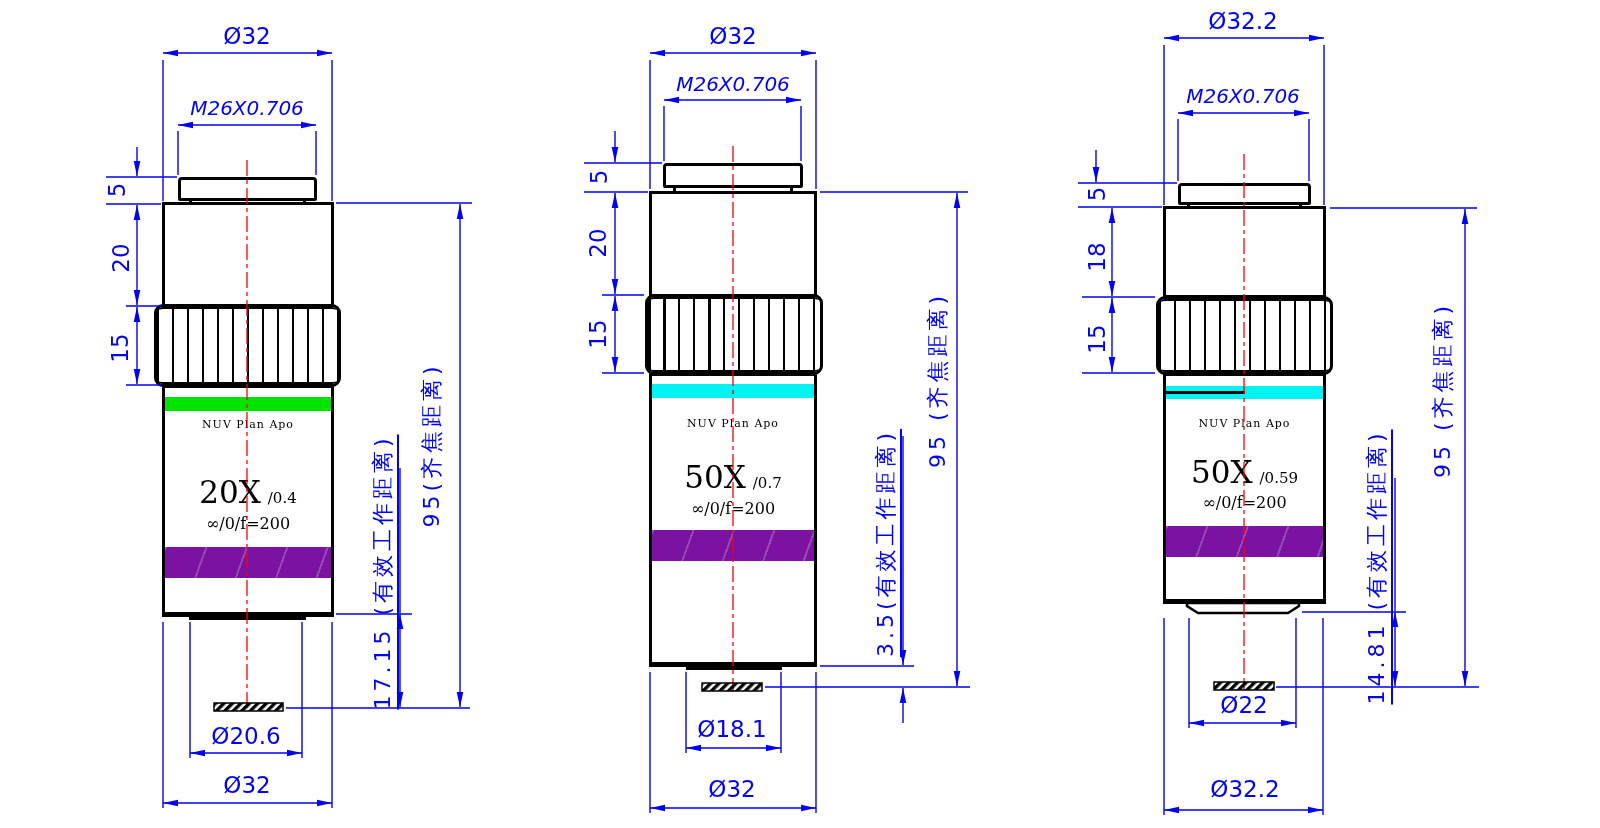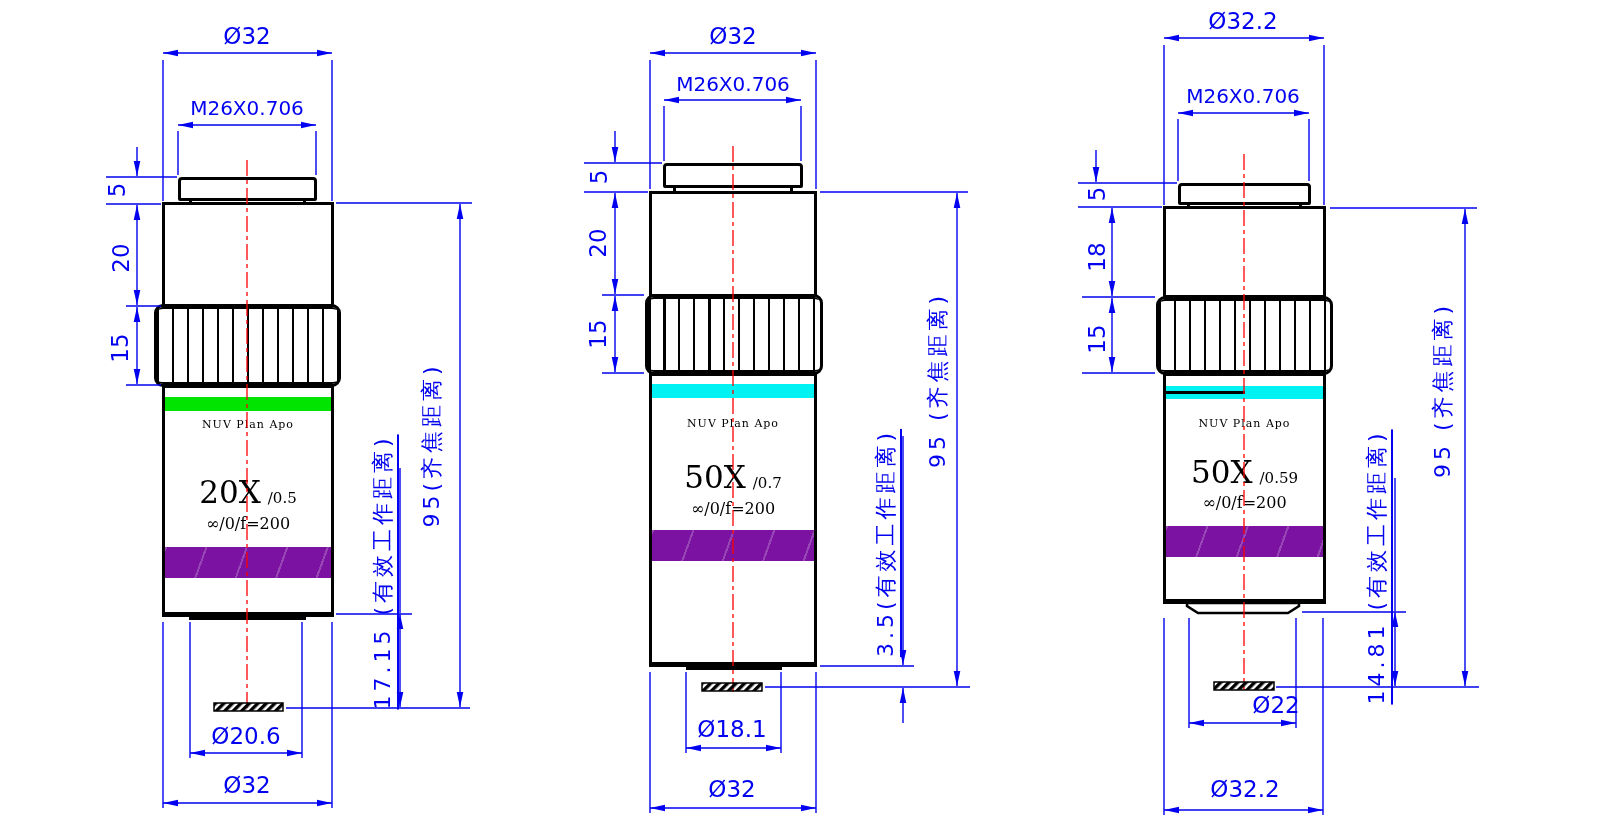--- a/index.html
+++ b/index.html
@@ -22,42 +22,42 @@
   .objlabel{position:absolute;left:0;right:0;text-align:center;color:#000;
             font-family:"DejaVu Serif",serif;line-height:1;}
   .series{font-size:11px;letter-spacing:1px;}
   .magrow{display:flex;justify-content:center;align-items:baseline;gap:7px;}
   .mag{font-size:31px;}
   .na{font-size:15px;}
   .optics{font-size:16px;}
   
   .dimtext{position:absolute;transform:translate(-50%,-50%);color:#0202f0;
            font-size:23px;line-height:1;white-space:nowrap;z-index:3;}
-  .small{font-size:20px;}
+  .small{font-size:20px;font-style:italic;}
   .vert{transform:translate(-50%,-50%) rotate(-90deg);}
   .cjk{font-size:22px;letter-spacing:4px;}
   .ul{text-decoration:underline;text-underline-offset:7px;}
   svg.linework{position:absolute;left:0;top:0;z-index:2;}
 </style>
 </head>
 <body>
 
 <div class="canvas">
 
   <div>
     <div class="part cap" style="left:178px;top:177px;width:139px;height:24px;"></div>
     <div class="part neck" style="left:189px;top:198px;width:117px;height:8px;"></div>
     <div class="part" style="left:162px;top:202px;width:172px;height:105px;"></div>
     <div class="part knurl" style="left:154px;top:304px;width:187px;height:83px;"></div>
     <div class="part lower" style="left:162px;top:385px;width:172px;height:232px;">
       <div class="band" style="top: 9px; height: 14px; background-color: rgb(0, 228, 0);"></div>
       <div class="objlabel series" style="top:31px;">NUV Plan Apo</div>
       <div class="objlabel magrow" style="top:89px;">
         <span class="mag">20X</span>
-        <span class="na">/0.5</span>
+        <span class="na">/0.4</span>
       </div>
       <div class="objlabel optics" style="top:128px;">∞/0/f=200</div>
       <div class="band purpleband" style="top: 159px; height: 31px; background-color: rgb(123, 18, 161);"></div>
     </div>
     <div class="lip" style="left:189px;top:615px;width:117px;height:5px;"></div>
   </div>
 
   <div>
     <div class="part cap" style="left:663px;top:163px;width:140px;height:25px;"></div>
     <div class="part neck" style="left:673px;top:186px;width:120px;height:8px;"></div>
@@ -218,18 +218,18 @@
   <div class="dimtext" style="left:732px;top:729px;">Ø18.1</div>
   <div class="dimtext" style="left:732px;top:789px;">Ø32</div>
   <div class="dimtext vert cjk ul" style="left:886px;top:543px;">3.5(有效工作距离)</div>
   <div class="dimtext vert cjk" style="left:938px;top:380px;">95 (齐焦距离)</div>
 
   <div class="dimtext" style="left:1243px;top:21px;">Ø32.2</div>
   <div class="dimtext small" style="left:1243px;top:96px;">M26X0.706</div>
   <div class="dimtext vert" style="left:1097px;top:194px;">5</div>
   <div class="dimtext vert" style="left:1097px;top:257px;">18</div>
   <div class="dimtext vert" style="left:1097px;top:339px;">15</div>
-  <div class="dimtext" style="left:1276px;top:705px;">Ø22</div>
+  <div class="dimtext" style="left:1244px;top:705px;">Ø22</div>
   <div class="dimtext" style="left:1245px;top:789px;">Ø32.2</div>
   <div class="dimtext vert cjk ul" style="left:1377px;top:567px;">14.81 (有效工作距离)</div>
   <div class="dimtext vert cjk" style="left:1443px;top:390px;">95 (齐焦距离)</div>
 
 </div>
 
 </body></html>

